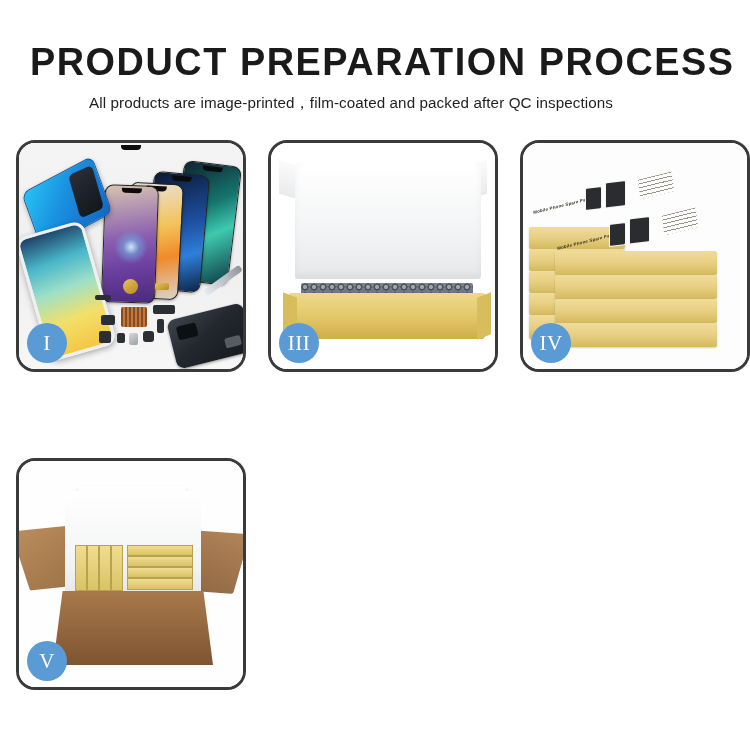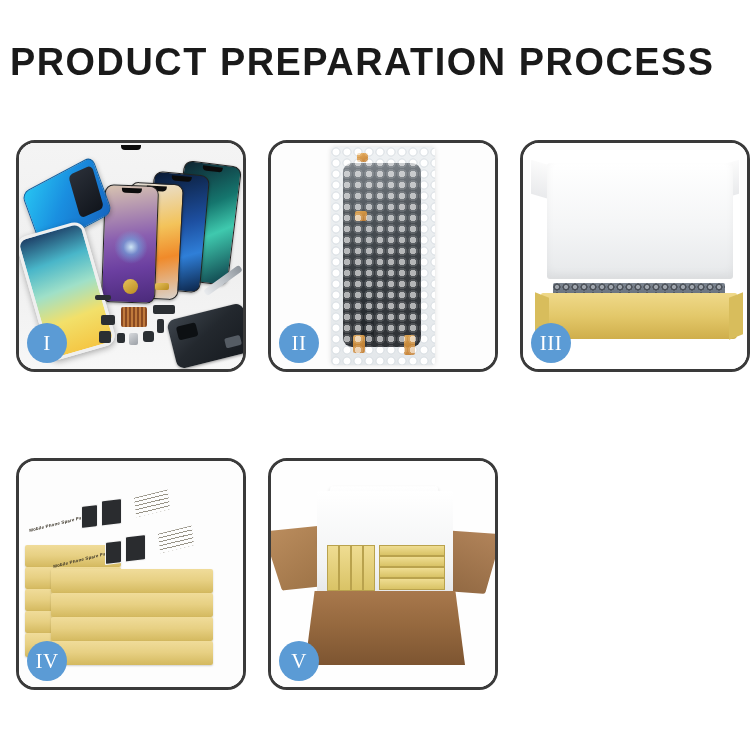--- a/index.html
+++ b/index.html
@@ -14,20 +14,21 @@
     overflow: hidden;
     position: relative;
   }
 
   
   .header {
     position: absolute;
     left: 0; top: 0;
     width: 662px;
     text-align: center;
+    padding-left: 20px;
   }
   .title {
     margin: 0;
     padding-top: 40px;
     font-size: 39px;
     font-weight: 700;
     letter-spacing: 1.6px;
     color: #1a1a1a;
     font-family: "Liberation Sans", sans-serif;
     transform: scaleX(0.97);
@@ -401,20 +402,21 @@
     width: 16px; height: 14px;
     background: rgba(109,78,46,.55);
     border-radius: 1px;
   }
 </style>
 </head>
 <body>
 
 <div class="header">
   <h1 class="title">PRODUCT PREPARATION PROCESS</h1>
+  <p class="subtitle">All products are image-printed，film-coated and packed after QC inspections</p>
 </div>
 
 <div class="grid">
 
   <div class="panel">
     <div class="stage">
       <div class="p1-bg"></div>
 
       <div class="phone ph-a">
           <span class="ph-notch"></span>
@@ -447,35 +449,20 @@
         <div class="pt" style="left:48px;top:60px; width:11px; height:11px; border-radius:3px;"></div>
         <div class="pt" style="left:58px;top:34px; width:22px; height:9px;"></div>
         <div class="pt" style="left:62px;top:48px; width:7px;  height:14px;"></div>
         <div class="housing"></div>
         <div class="tweezer"></div>
       </div>
     </div>
     <div class="badge">I</div>
   </div>
 
-  <div class="panel">
-    <div class="stage">
-      <div class="p2-bg"></div>
-      <div class="bubblepack">
-        <div class="screen-inside"></div>
-        <div class="flex-strip"></div>
-        <div class="tape" style="left:26px; top:6px;  width:11px; height:9px;"></div>
-        <div class="tape" style="left:24px; top:64px; width:12px; height:10px;"></div>
-        <div class="tape" style="left:22px; bottom:12px; width:12px; height:18px;"></div>
-        <div class="tape" style="right:20px; bottom:10px; width:11px; height:20px;"></div>
-        <div class="bubble-overlay"></div>
-      </div>
-    </div>
-    <div class="badge">II</div>
-  </div>
 
   <div class="panel">
     <div class="stage">
       <div class="p3-bg"></div>
       <div class="lid-flap-l"></div>
       <div class="lid-flap-r"></div>
       <div class="lid-foam"></div>
       <div class="box-fill"></div>
       <div class="box-tray"></div>
     </div>

